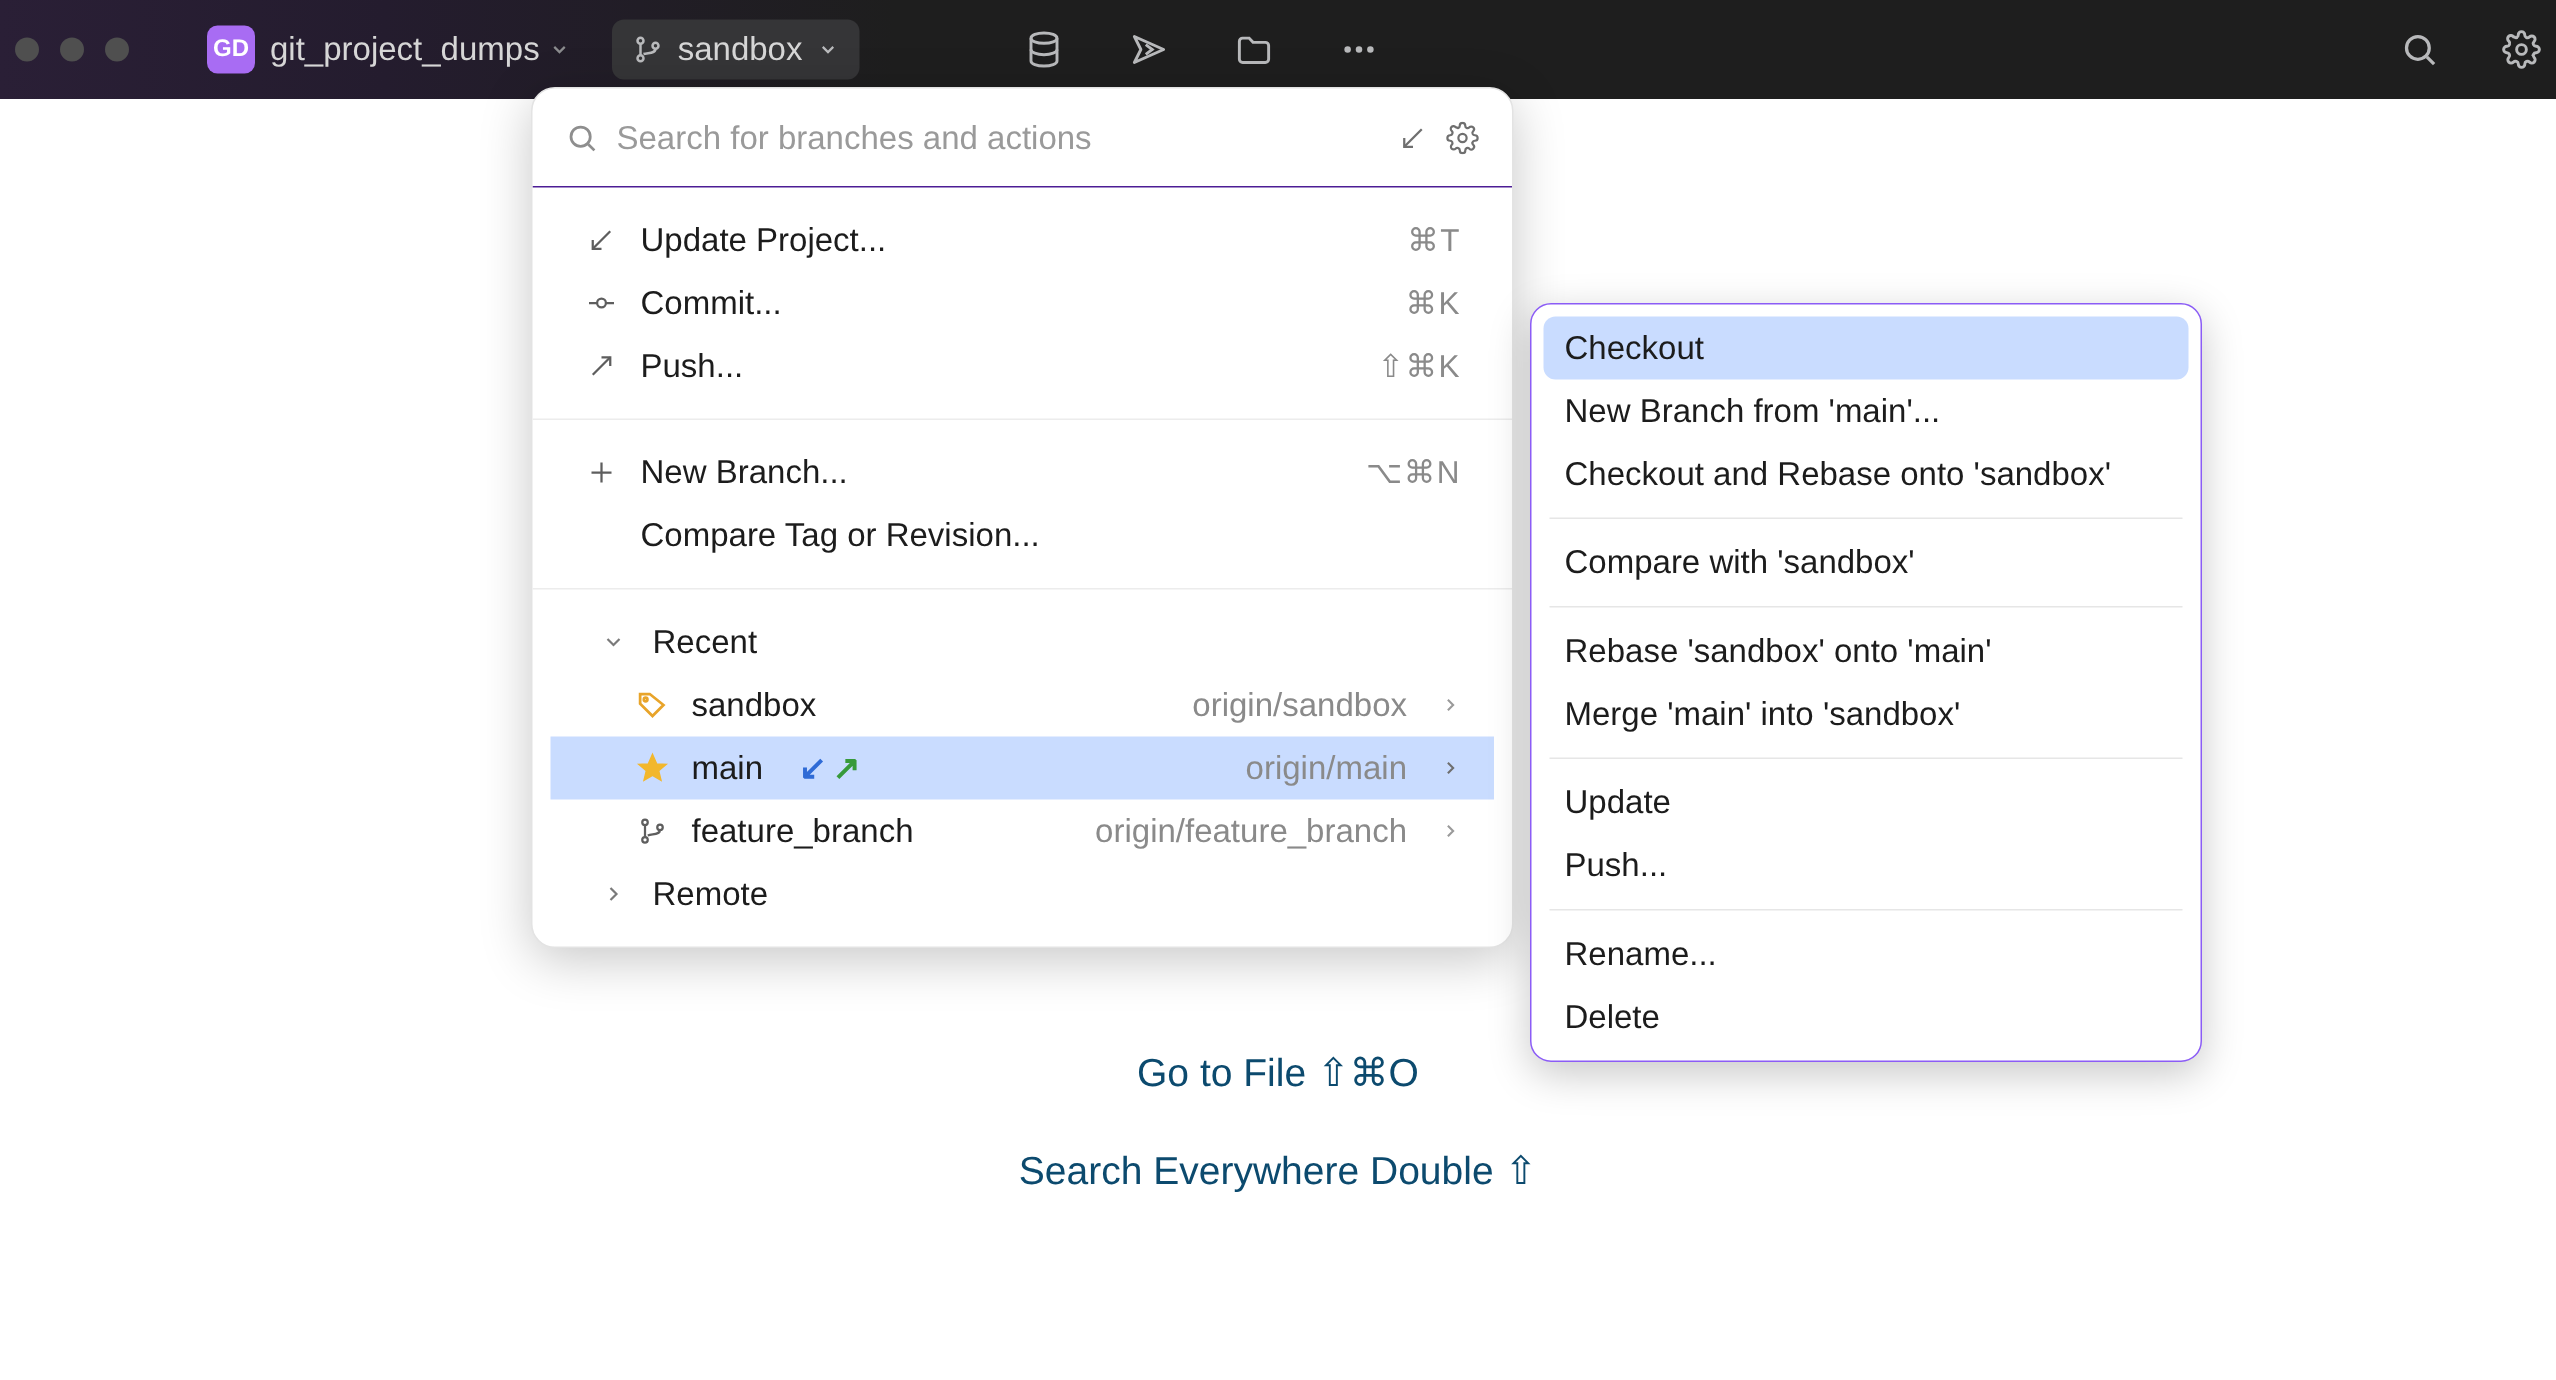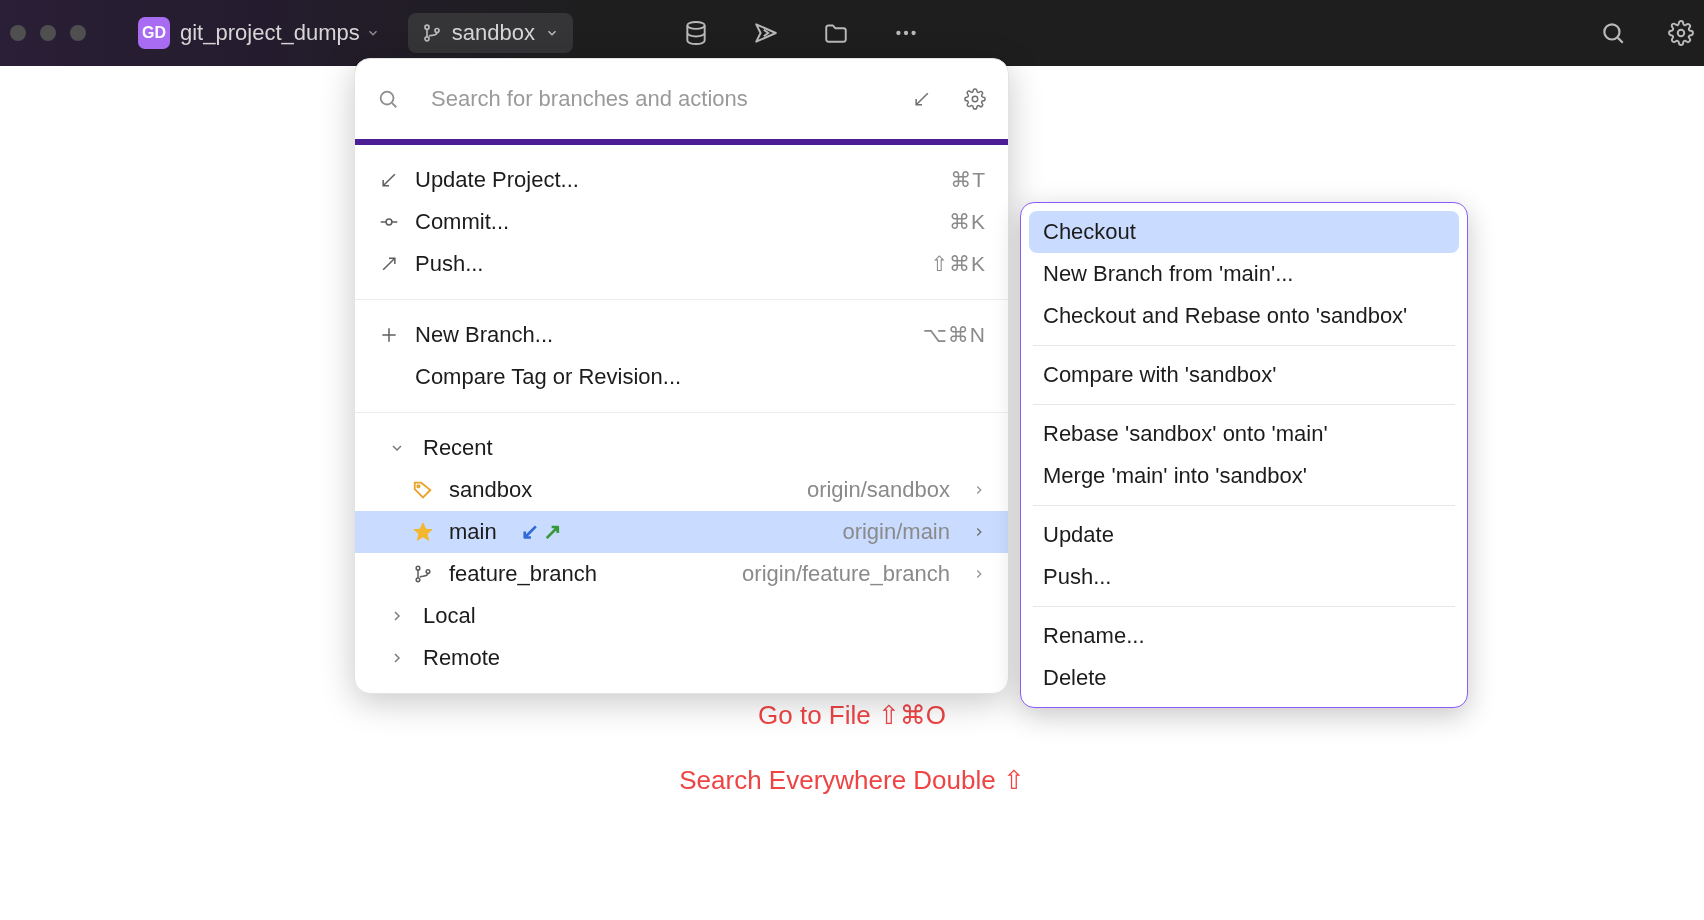--- a/index.html
+++ b/index.html
@@ -46,50 +46,50 @@
   .titlebar-right {
     margin-left: auto;
     display: flex; align-items: center; gap: 42px;
   }
 
   
   .bg-hints {
     position: absolute;
     top: 700px; left: 0; right: 0;
     text-align: center;
-    color: #ef4444;
+    color: #0c4a6e;
     font-size: 26px;
   }
   .bg-hints .hint { margin-bottom: 34px; }
 
   
   .popup {
     position: absolute;
     left: 354px; top: 58px;
     width: 655px;
     background: #ffffff;
     border-radius: 16px;
     box-shadow: 0 8px 34px rgba(0,0,0,0.22);
     border: 1px solid #e3e3e3;
     overflow: hidden;
     font-size: 22px;
     color: #1c1c1c;
   }
   .popup .search-row {
     display: flex; align-items: center;
-    height: 86px; padding: 0 22px; gap: 32px;
-    border-bottom: 6px solid #4c1d95;
+    height: 66px; padding: 0 22px; gap: 12px;
+    border-bottom: 1px solid #4c1d95;
   }
   .search-input {
     flex: 1; border: none; outline: none;
     font-size: 22px; color: #1c1c1c;
     background: transparent;
   }
   .search-input::placeholder { color: #9a9a9a; }
-  .popup .section { padding: 14px 0; }
+  .popup .section { padding: 14px 12px; }
   .popup .divider { height: 1px; background: #ececec; }
   .popup .row {
     display: flex; align-items: center;
     height: 42px; padding: 0 22px; gap: 14px;
   }
   .popup .row .label { flex: 1; }
   .popup .row .shortcut { color: #8a8a8a; font-size: 21px; letter-spacing: 1px; }
   .popup .row .iconcell { width: 24px; display:flex; justify-content:center; }
   .popup .row .chevright { color: #8a8a8a; font-size: 18px; margin-left: 8px; }
   .popup .row .tracking { color: #8a8a8a; }
@@ -342,28 +342,20 @@
       </span>
       <span class="label">feature_branch</span>
       <span class="tracking">origin/feature_branch</span>
       <span class="chevright">
         <svg width="14" height="14" viewBox="0 0 24 24" fill="none" stroke="#9a9a9a" stroke-width="2.4">
             <polyline points="9 6 15 12 9 18"></polyline>
           </svg>
       </span>
     </div>
 
-    <div class="row indent1">
-      <span class="iconcell">
-        <svg width="16" height="16" viewBox="0 0 24 24" fill="none" stroke="#7a7a7a" stroke-width="2.2">
-            <polyline points="9 6 15 12 9 18"></polyline>
-          </svg>
-      </span>
-      <span class="label">Local</span>
-    </div>
 
     <div class="row indent1">
       <span class="iconcell">
         <svg width="16" height="16" viewBox="0 0 24 24" fill="none" stroke="#7a7a7a" stroke-width="2.2">
             <polyline points="9 6 15 12 9 18"></polyline>
           </svg>
       </span>
       <span class="label">Remote</span>
     </div>
   </div>

